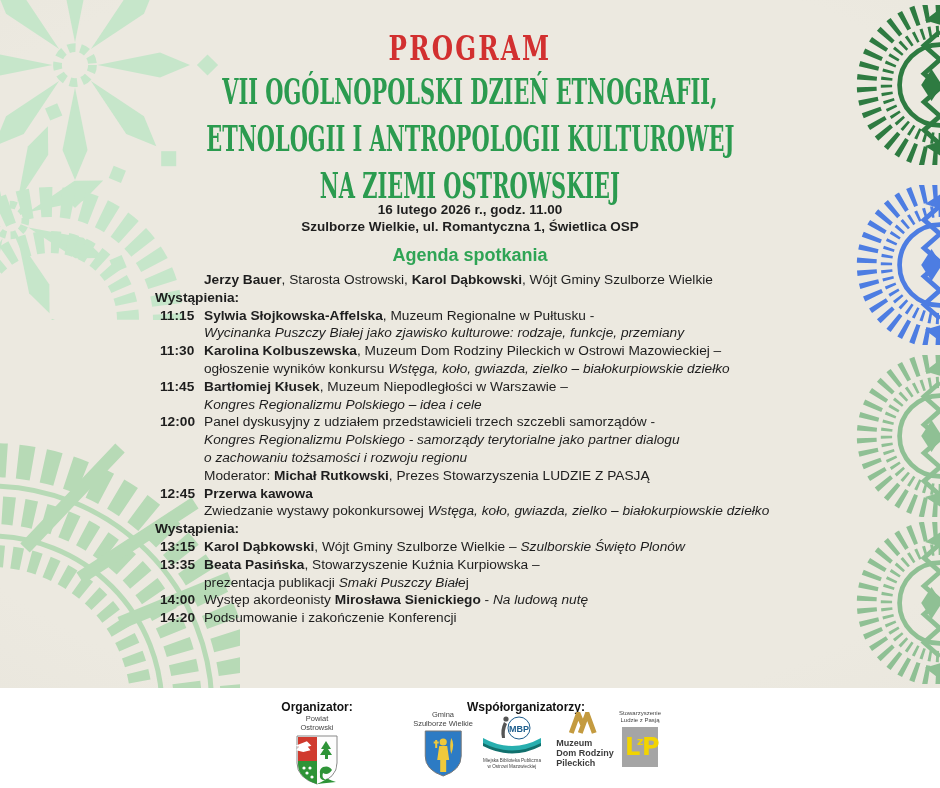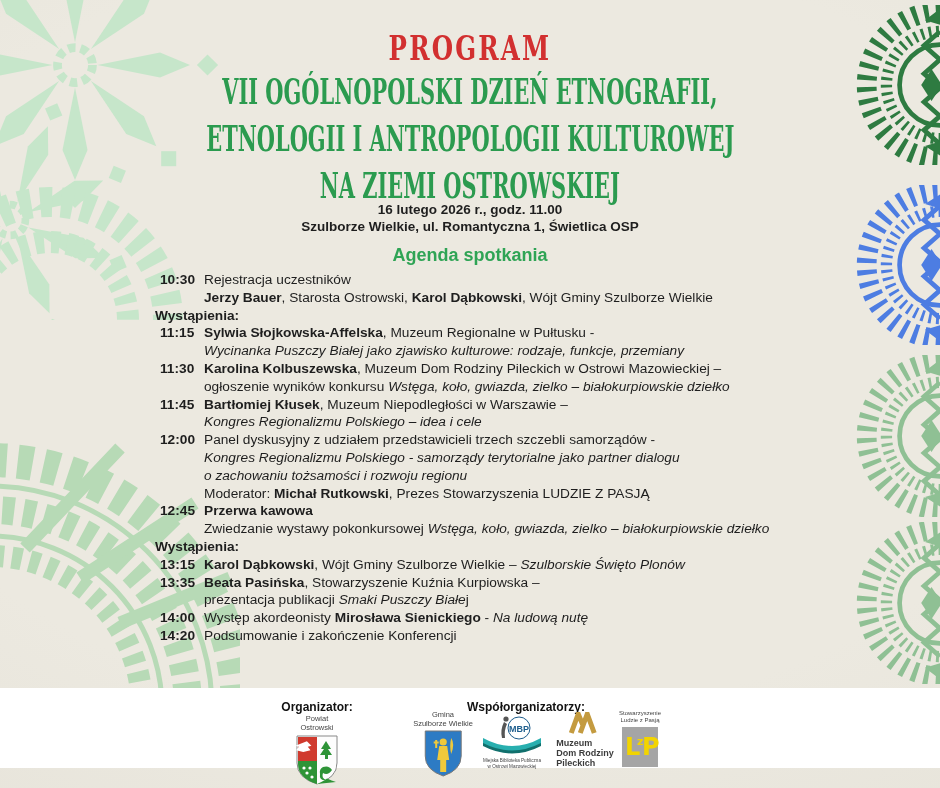--- a/index.html
+++ b/index.html
@@ -26,21 +26,21 @@
 
   
   #agenda-list { position:absolute; left:160px; top:271px; width:700px; z-index:1;
                  font-size:13.7px; line-height:17.8px; }
   .arow { white-space:nowrap; }
   .atime { display:inline-block; width:44px; font-weight:bold; }
   .arow.section { font-weight:bold; margin-left:-5px; }
   .b { font-weight:bold; } .i { font-style:italic; }
 
   
-  #footer { position:absolute; left:0; top:688px; width:940px; height:80px;
+  #footer { position:absolute; left:0; top:688px; width:940px; height:100px;
             background:var(--footer-bg); z-index:2; }
   .flabel { position:absolute; top:12px; transform:translateX(-50%);
             font-size:12px; font-weight:bold; color:#111; }
   .logo { position:absolute; transform:translateX(-50%); text-align:center; }
   .cap { font-size:7.5px; color:#444; line-height:9px; }
   .capTiny { font-size:4.6px; color:#444; line-height:5.6px; }
   .muzeum-text { font-size:9px; font-weight:bold; color:#3c3c3c; line-height:10px; text-align:left; }
   .lzp-box { width:36px; height:40px; background:var(--lzp-gray); margin:3px auto 0;
              position:relative; color:var(--lzp-yellow); font-weight:bold;
              font-family:"DejaVu Sans",sans-serif; }
@@ -120,21 +120,20 @@
   <div><span class="sq">ETNOLOGII I ANTROPOLOGII KULTUROWEJ</span></div>
   <div><span class="sq">NA ZIEMI OSTROWSKIEJ</span></div>
 </div>
 <div class="center-col" id="date-block">
   <div>16 lutego 2026 r., godz. 11.00</div>
   <div>Szulborze Wielkie, ul. Romantyczna 1, Świetlica OSP</div>
 </div>
 <div class="center-col" id="agenda-heading">Agenda spotkania</div>
 
 <div id="agenda-list">
-    <div class="arow"><span class="atime">10:30</span><span><span>Rejestracja uczestników</span></span></div>
     <div class="arow"><span class="atime"></span><span><span class="b">Jerzy Bauer</span><span>, Starosta Ostrowski, </span><span class="b">Karol Dąbkowski</span><span>, Wójt Gminy Szulborze Wielkie</span></span></div>
     <div class="arow section"><span><span>Wystąpienia:</span></span></div>
     <div class="arow"><span class="atime">11:15</span><span><span class="b">Sylwia Słojkowska-Affelska</span><span>, Muzeum Regionalne w Pułtusku -</span></span></div>
     <div class="arow"><span class="atime"></span><span><span class="i">Wycinanka Puszczy Białej jako zjawisko kulturowe: rodzaje, funkcje, przemiany</span></span></div>
     <div class="arow"><span class="atime">11:30</span><span><span class="b">Karolina Kolbuszewska</span><span>, Muzeum Dom Rodziny Pileckich w Ostrowi Mazowieckiej –</span></span></div>
     <div class="arow"><span class="atime"></span><span><span>ogłoszenie wyników konkursu </span><span class="i">Wstęga, koło, gwiazda, zielko – białokurpiowskie dziełko</span></span></div>
     <div class="arow"><span class="atime">11:45</span><span><span class="b">Bartłomiej Kłusek</span><span>, Muzeum Niepodległości w Warszawie –</span></span></div>
     <div class="arow"><span class="atime"></span><span><span class="i">Kongres Regionalizmu Polskiego – idea i cele</span></span></div>
     <div class="arow"><span class="atime">12:00</span><span><span>Panel dyskusyjny z udziałem przedstawicieli trzech szczebli samorządów -</span></span></div>
     <div class="arow"><span class="atime"></span><span><span class="i">Kongres Regionalizmu Polskiego - samorządy terytorialne jako partner dialogu</span></span></div>

